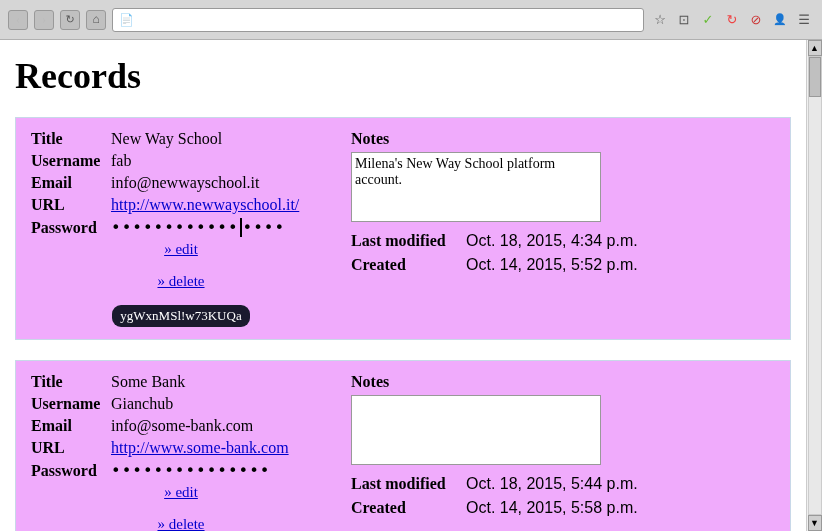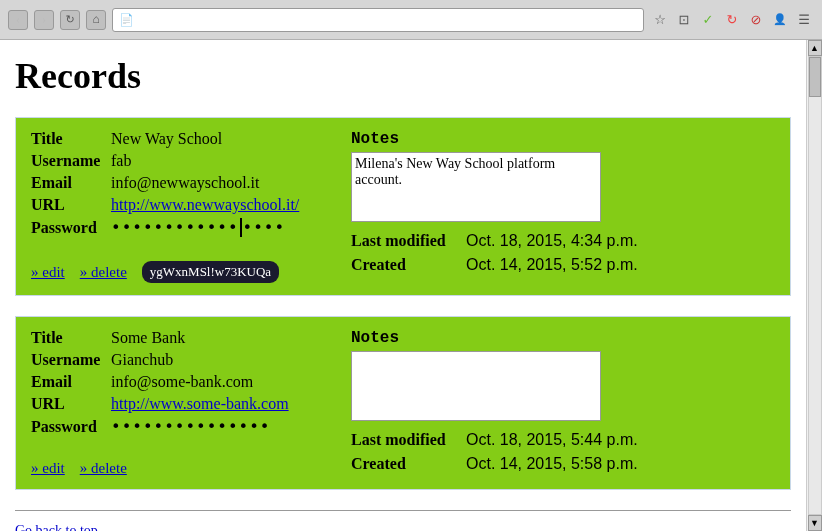--- a/index.html
+++ b/index.html
@@ -104,21 +104,21 @@
     }
 
     h1 {
       font-size: 36px;
       font-weight: bold;
       margin-bottom: 20px;
       font-family: Times New Roman, serif;
     }
 
     .record-card {
-      background: #84cc16;
+      background: #f0abfc;
       border: 1px solid #c8d8e8;
       padding: 12px 15px;
       margin-bottom: 20px;
     }
     .record-grid {
       display: flex;
       gap: 20px;
     }
     .record-left {
       flex: 0 0 300px;
@@ -141,24 +141,25 @@
     }
     .field-value a {
       color: #00c;
       text-decoration: underline;
     }
     .password-value {
       font-family: monospace;
       letter-spacing: 1px;
     }
     .record-actions {
-      margin-top: 24px;
+      margin-top: 4px;
       display: flex;
       gap: 15px;
       align-items: center;
+      flex-direction: column;
     }
     .record-actions a {
       color: #00c;
       text-decoration: underline;
       font-family: Times New Roman, serif;
       font-size: 15px;
     }
 
     .tooltip {
       background: #1a1a2e;
@@ -166,21 +167,21 @@
       padding: 3px 8px;
       font-family: Liberation Serif, serif;
       font-size: 13px;
       border-radius: 9px;
       display: inline-block;
     }
 
     .notes-label {
       font-weight: bold;
       margin-bottom: 4px;
-      font-family: Liberation Mono, monospace;
+      font-family: Liberation Serif, serif;
     }
     .notes-textarea {
       width: 250px;
       height: 70px;
       border: 1px solid #999;
       resize: none;
       font-family: Times New Roman, serif;
       font-size: 14px;
       padding: 3px;
       background: #fff;

